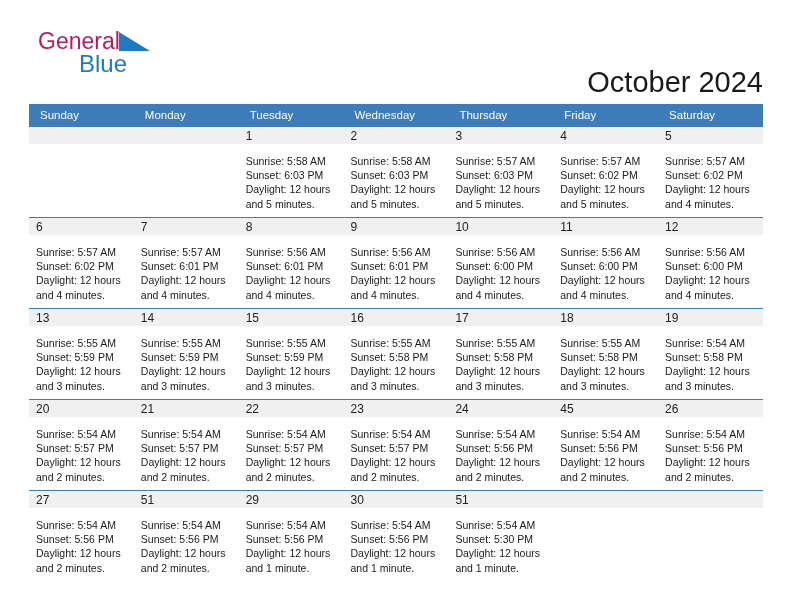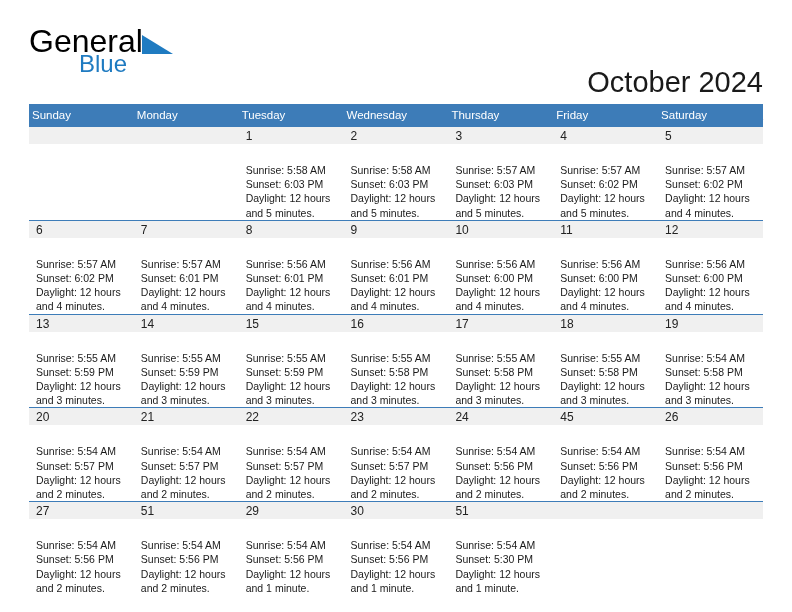--- a/index.html
+++ b/index.html
@@ -32,26 +32,27 @@
   }
   .brand {
     position: absolute;
     left: 0;
     top: 0;
     width: 230px;
     height: 60px;
   }
   .brand-line1 {
     position: relative;
-    font-size: 32px;
+    font-size: 23px;
     line-height: 26px;
-    color: #000000;
+    color: #be185d;
     letter-spacing: 0px;
     height: 26px;
     white-space: nowrap;
+    margin-left: 9px;
   }
   .brand-tri {
     display: inline-block;
     vertical-align: top;
     margin-left: -1px;
     margin-top: 3px;
   }
   .brand-line2 {
     font-size: 24px;
     line-height: 26px;
@@ -94,21 +95,21 @@
     table-layout: fixed;
   }
   .calendar col { width: 104.857px; }
 
   .dow-row th {
     background: #3d7cb8;
     color: #ffffff;
     font-size: 11.5px;
     font-weight: normal;
     text-align: left;
-    padding: 5px 0 5px 3px;
+    padding: 5px 0 5px 11px;
     height: 11px;
     line-height: 13px;
     border: none;
   }
 
   .week-row td {
     vertical-align: top;
     padding: 0;
     border-top: 1px solid #3d7cb8;
     border-left: none;
@@ -122,21 +123,21 @@
     background: #f0f0f0;
     height: 17px;
     line-height: 17px;
     font-size: 12px;
     color: #222222;
     padding: 1px 0 2px 7px;
     box-sizing: border-box;
   }
   .daynum.empty { color: transparent; }
   .details {
-    padding: 19px 6px 0 7px;
+    padding: 10px 6px 0 7px;
     font-size: 10.5px;
     line-height: 14.2px;
     color: #1a1a1a;
   }
   .details div { white-space: nowrap; }
   .cell-empty .daynum { background: #f0f0f0; }
 </style>
 </head>
 <body>
 

